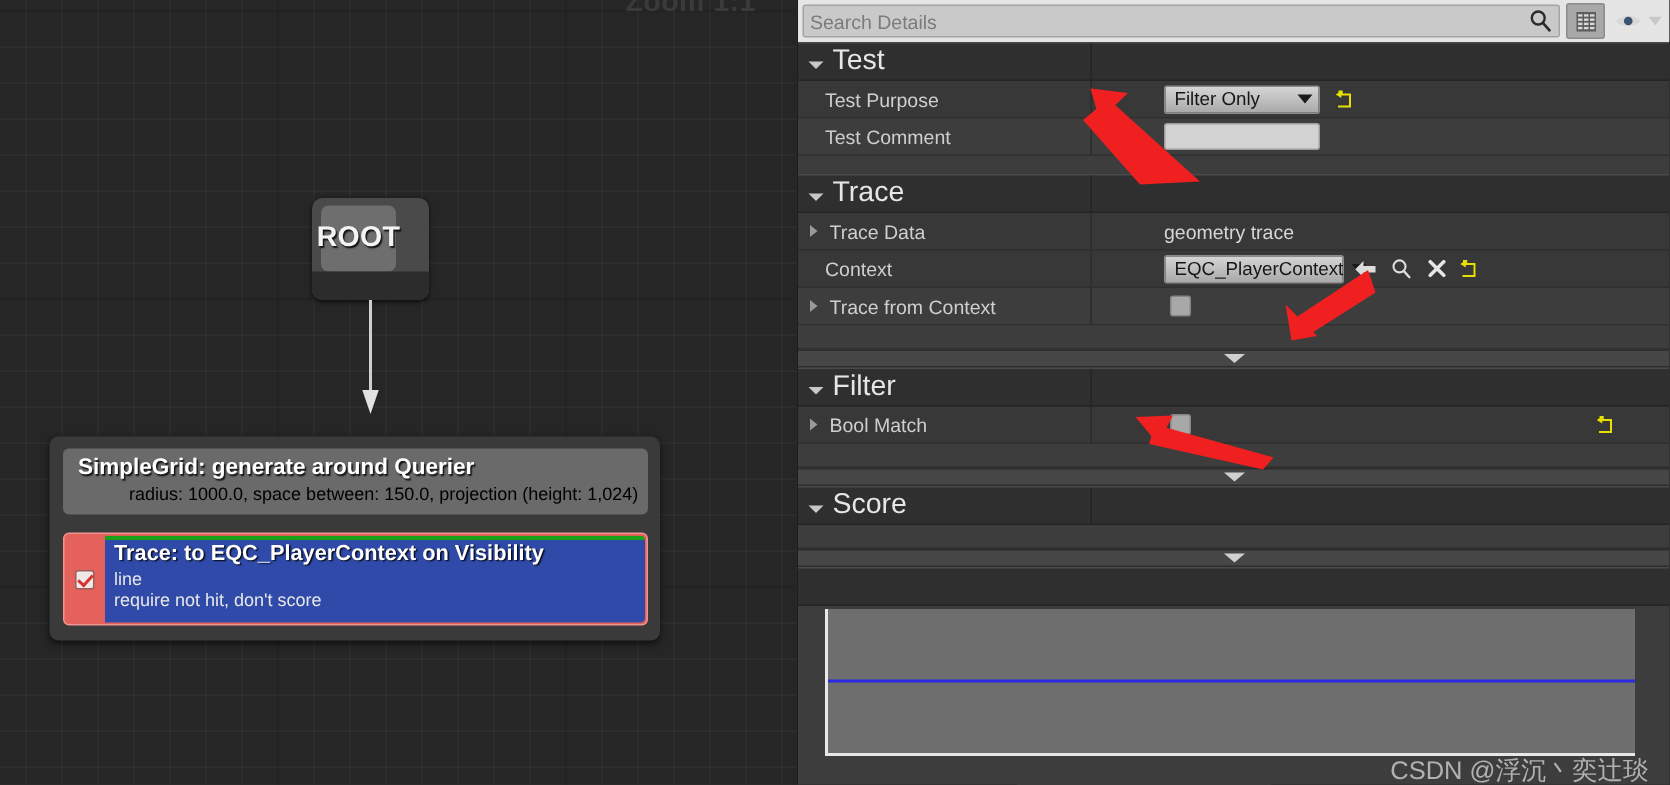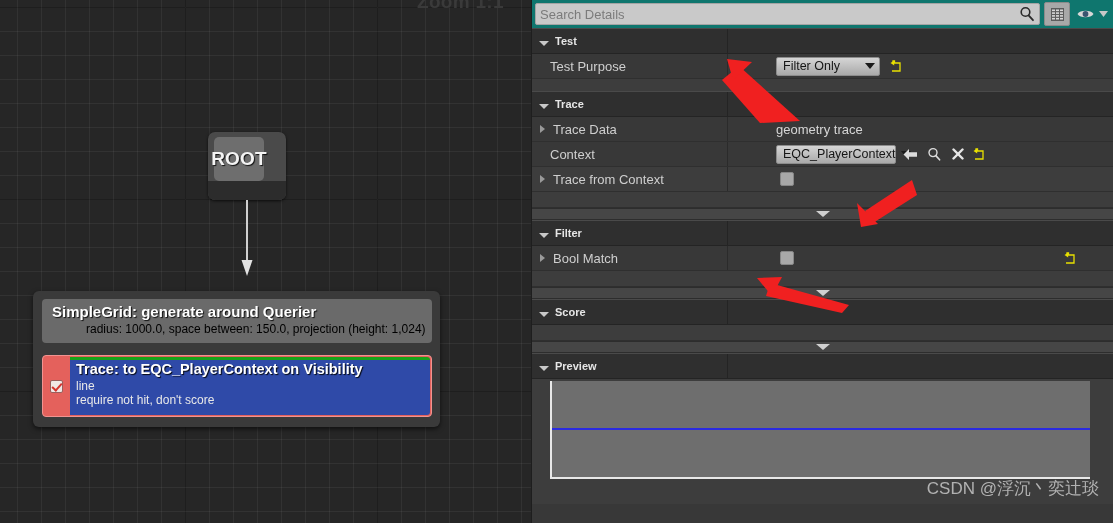--- a/index.html
+++ b/index.html
@@ -117,21 +117,21 @@
   }
 
   
   #details-panel {
     position: relative; width: 582px; height: 523px;
     background: #383838;
     border-left: 1px solid #1e1e1e;
   }
   #search-bar {
     height: 28px; display: flex; align-items: center;
-    padding: 2px 3px; background: #0f766e;
+    padding: 2px 3px; background: #e5e5e5;
   }
   #search-box {
     flex: 1; height: 22px; background: #c9c9c9;
     border: 1px solid #a4a4a4; border-radius: 2px;
     display: flex; align-items: center; padding: 0 4px;
     position: relative;
   }
   #search-box .ph {
     font-size: 13px; color: #7b7b7b; flex: 1; user-select: none;
   }
@@ -154,21 +154,21 @@
   .cat-header .left-col {
     width: 196px; height: 100%; display: flex; align-items: center;
     padding-left: 7px; border-right: 1px solid #242424;
   }
   .cat-header .tri {
     width: 0; height: 0; border-left: 5px solid transparent;
     border-top: 5px solid #c8c8c8; border-right: 5px solid transparent;
     margin-right: 6px; transform: translateY(2px);
   }
   .cat-header .cat-name {
-    font-size: 11px; font-weight: bold; color: #e6e6e6;
+    font-size: 19px; font-weight: normal; color: #e6e6e6;
   }
   .cat-header .right-col { flex: 1; height: 100%; }
 
   .prop-row {
     height: 25px; display: flex; align-items: center;
     border-bottom: 1px solid #2f2f2f;
     gap: 44px;
   }
   .prop-row.alt { background: #3d3d3d; }
   .prop-row .left-col {
@@ -354,20 +354,28 @@
           <span class="cv">Filter Only</span>
           <span class="arrow"></span>
         </div>
         <svg class="reset-icon" viewBox="0 0 13 14">
           <path d="M3 4 L3 2 L4.5 2 L4.5 4 L10 4 L10 12 L2 12" fill="none" stroke="#e8e000" stroke-width="1.3"></path>
           <polygon points="0.5,4 4.2,1.6 4.2,6.4" fill="#e8e000"></polygon>
         </svg>
       </div>
     </div>
 
+    <div class="prop-row alt">
+      <div class="left-col">
+        <div class="lbl">Test Comment</div>
+      </div>
+      <div class="right-col">
+        <input class="textbox" type="text" value="" style="">
+      </div>
+    </div>
 
     <div class="gap-strip"></div>
 
     <div class="cat-header">
       <div class="left-col">
         <div class="tri"></div>
         <div class="cat-name">Trace</div>
       </div>
       <div class="right-col"></div>
     </div>
@@ -464,24 +472,20 @@
       </div>
       <div class="right-col"></div>
     </div>
 
     <div class="gap-strip-lg"></div>
     <div class="expander-strip">
       <div class="dbl"></div>
     </div>
 
     <div class="cat-header">
-      <div class="left-col">
-        <div class="tri"></div>
-        <div class="cat-name">Preview</div>
-      </div>
       <div class="right-col"></div>
     </div>
 
     <div id="preview-area">
       <div id="preview-chart">
         <div id="preview-line"></div>
       </div>
       <div id="watermark">CSDN @浮沉丶奕辻琰</div>
     </div>
   </div>

